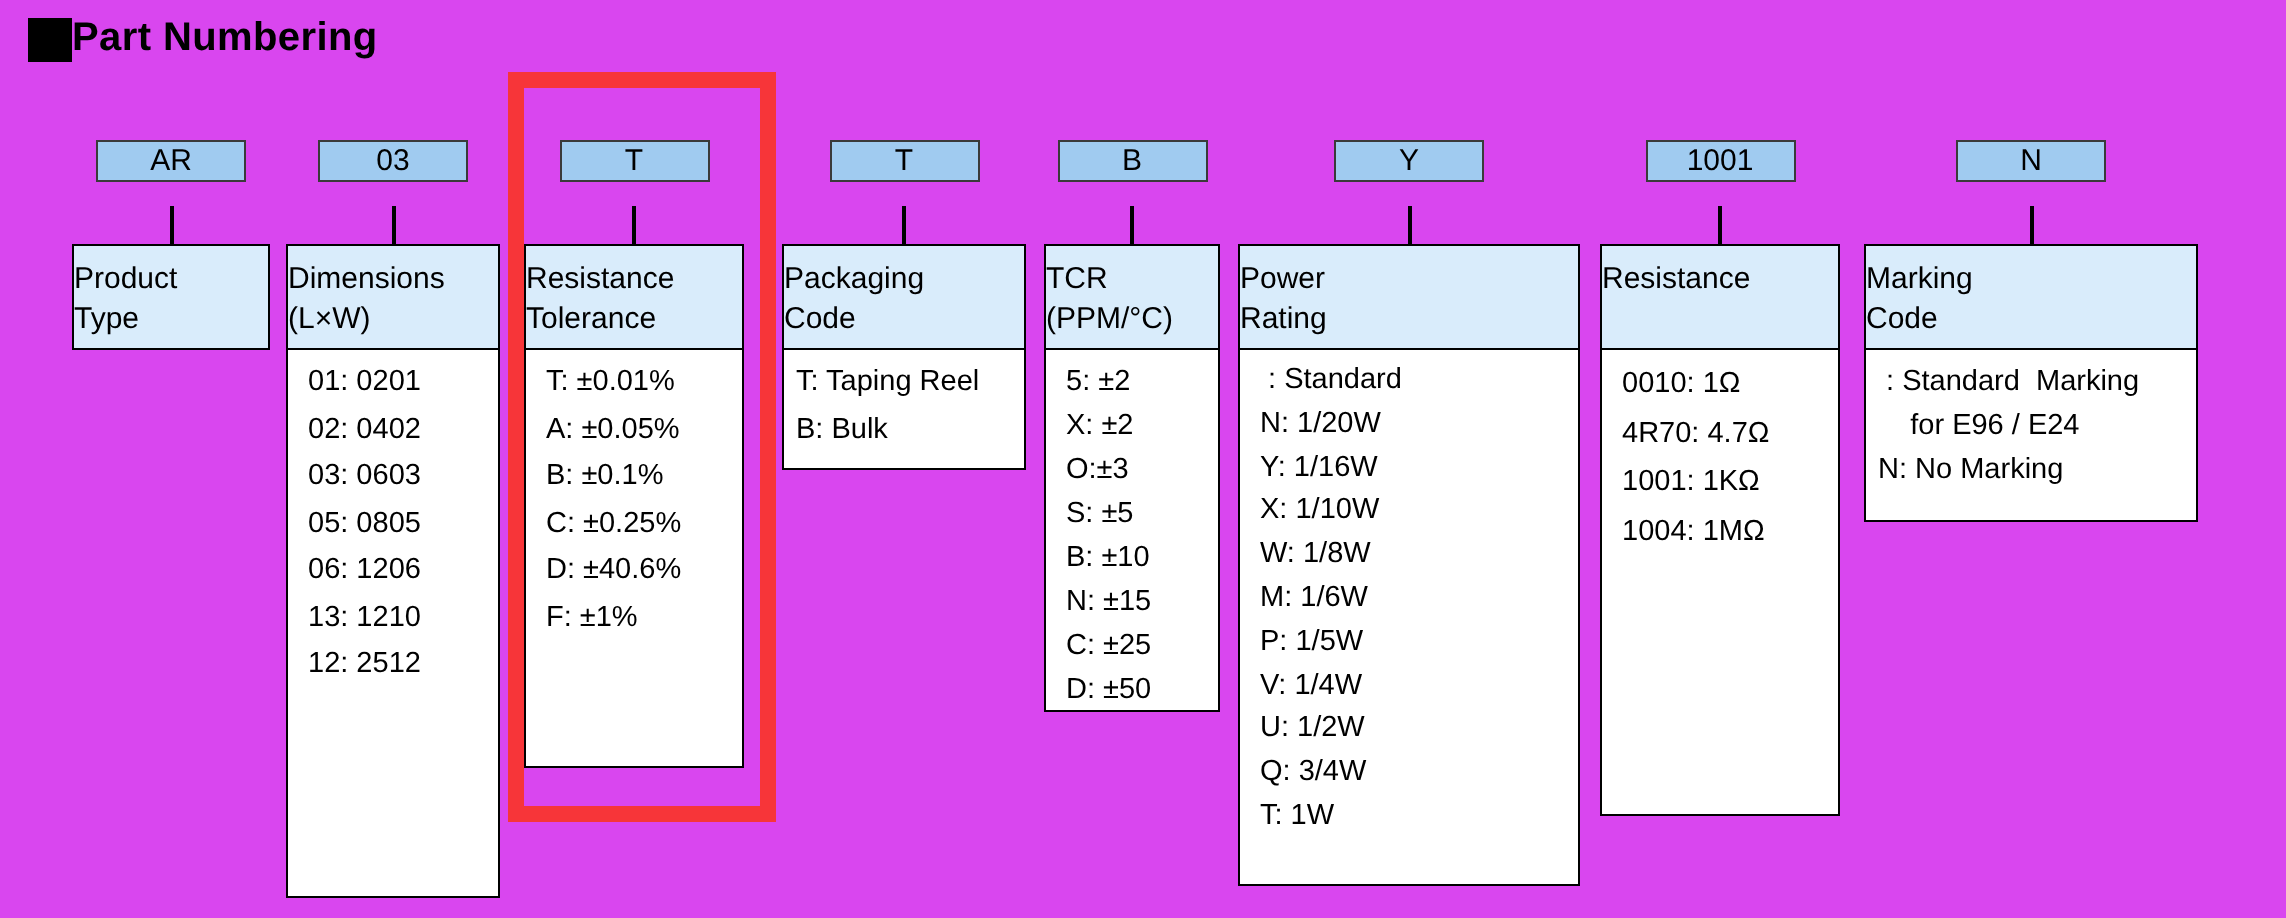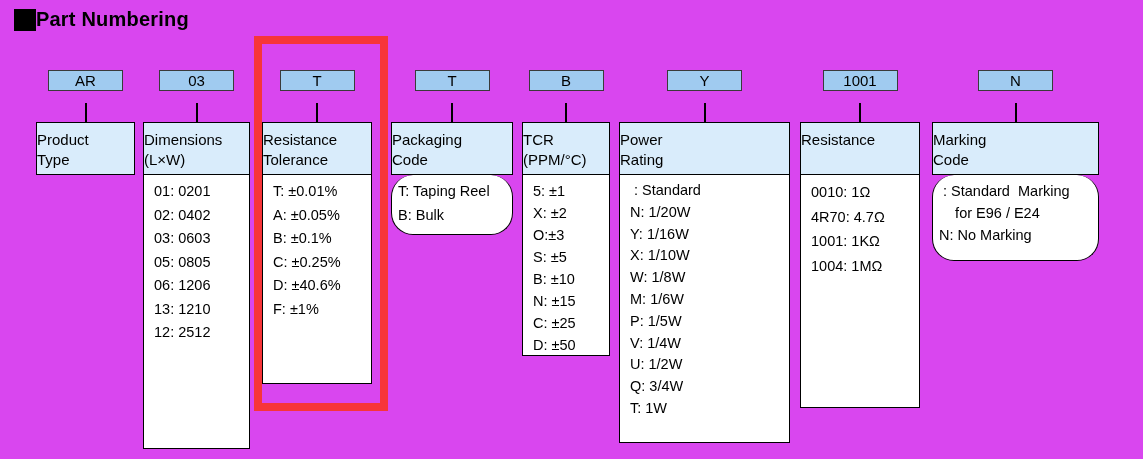--- a/index.html
+++ b/index.html
@@ -76,21 +76,21 @@
     padding: 5px 4px 0 10px;
     font-size: 14.5px;
     color: #000000;
     overflow: hidden;
   }
   .list-box .list-line { white-space: pre; }
   .lh-235 .list-line { line-height: 23.5px; }
   .lh-22  .list-line { line-height: 22px; }
   .lh-218 .list-line { line-height: 21.8px; }
   .lh-245 .list-line { line-height: 24.5px; }
-  .pad-sm { padding-left: 6px; border-radius: 22px; }
+  .pad-sm { padding-left: 6px; }
   .highlight-rect {
     position: absolute;
     left: 254px;
     top: 36px;
     width: 134px;
     height: 375px;
     border: 8px solid #F73539;
     background: transparent;
     pointer-events: none;
   }
@@ -173,21 +173,21 @@
   <div class="col" style="left:522px;width:88px">
     <div class="code-box">
       <span>B</span>
     </div>
     <div class="connector"></div>
     <div class="header-box">
       <span>TCR
 (PPM/°C)</span>
     </div>
     <div class="list-box lh-22" style="height:181px">
-        <div class="list-line">5: ±1</div>
+        <div class="list-line">5: ±2</div>
         <div class="list-line">X: ±2</div>
         <div class="list-line">O:±3</div>
         <div class="list-line">S: ±5</div>
         <div class="list-line">B: ±10</div>
         <div class="list-line">N: ±15</div>
         <div class="list-line">C: ±25</div>
         <div class="list-line">D: ±50</div>
       </div>
   </div>
 

